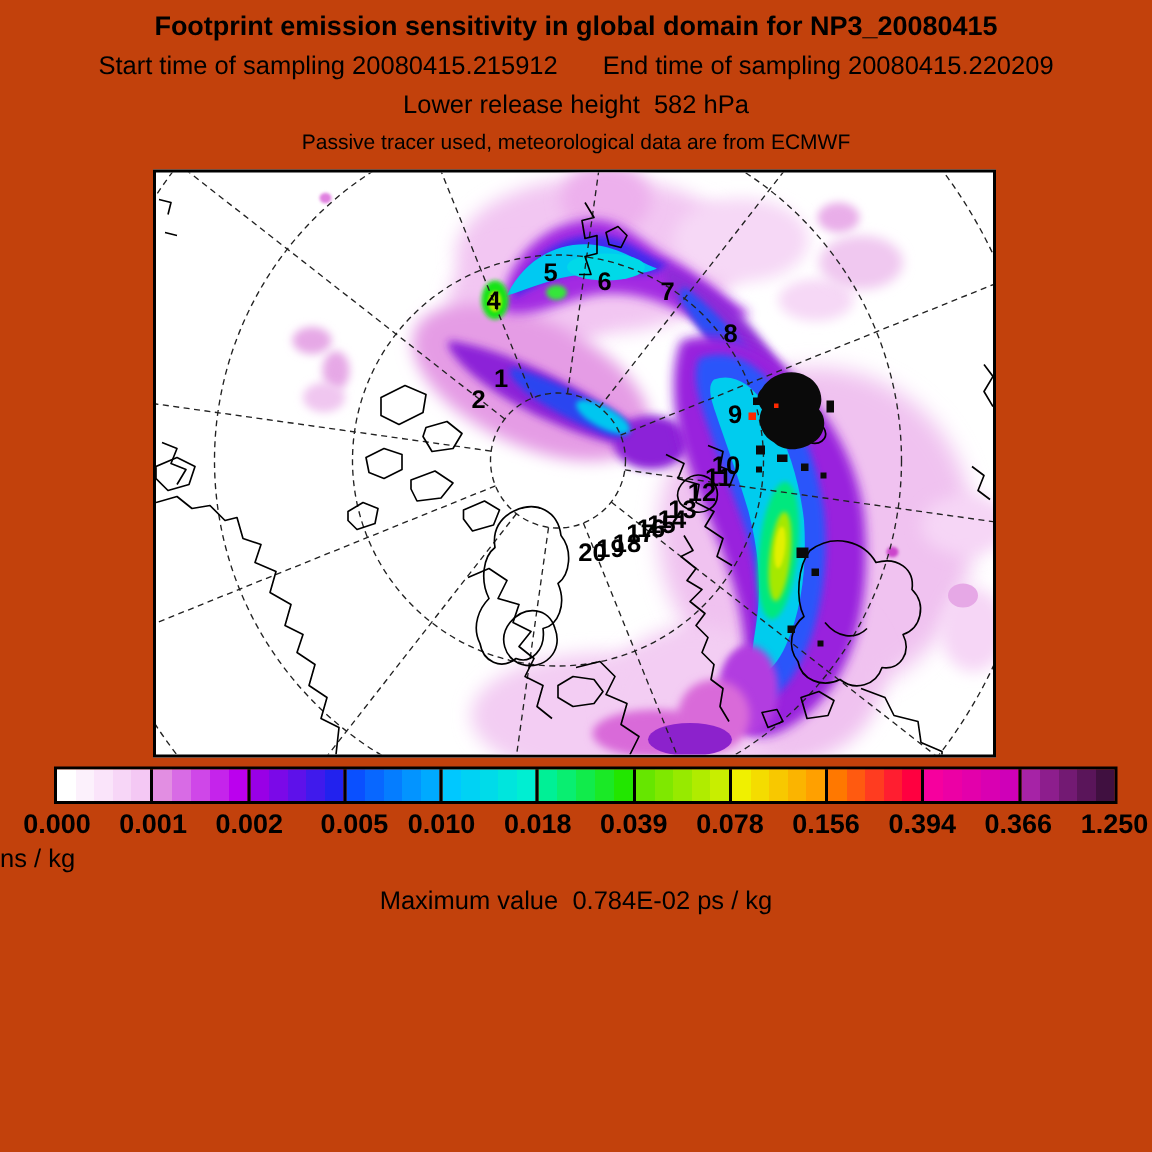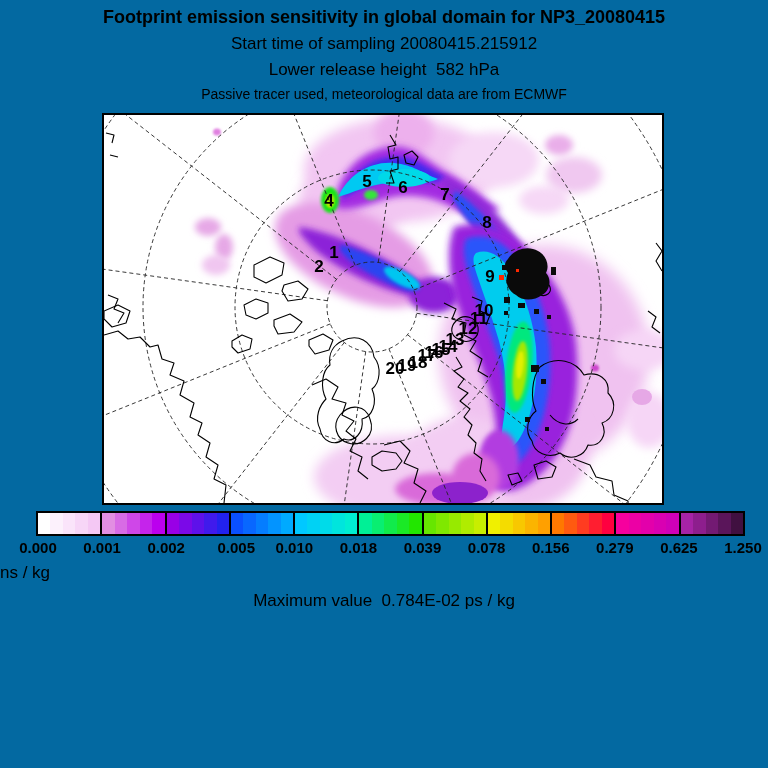--- a/index.html
+++ b/index.html
@@ -1,39 +1,40 @@
 <!DOCTYPE html>
 <html><head>
 <meta charset="utf-8">
 <style>
   html,body{margin:0;padding:0;background:#fff;}
-  .page{position:relative;width:768px;height:768px;background:#0369a1;overflow:hidden;
+  .page{position:relative;width:768px;height:768px;background:#c2410c;overflow:hidden;
         font-family:"Liberation Sans","DejaVu Sans",sans-serif;color:#000;}
   .hline{position:absolute;left:0;width:768px;text-align:center;white-space:pre;}
   .title{top:7px;font-size:18px;font-weight:bold;}
   .l2{top:34px;font-size:17px;display:flex;justify-content:center;gap:30px;}
   .l3{top:60px;font-size:17px;display:flex;justify-content:center;gap:55px;}
   .l4{top:86px;font-size:14px;}
   .mapwrap{position:absolute;left:102px;top:113px;width:558px;height:388px;border:2px solid #000;background:#fff;}
   .mapwrap svg{display:block;}
   .colorbar{position:absolute;left:36px;top:511px;width:705px;height:21px;border:2px solid #000;display:flex;}
   .colorbar .seg{flex:1 1 0;height:100%;}
   .colorbar .seg + .seg{border-left:2px solid #000;}
   .cbticks{position:absolute;left:38px;top:539px;width:705px;height:18px;}
-  .cbticks span{position:absolute;transform:translateX(-50%);font-size:15px;font-weight:bold;white-space:pre;}
+  .cbticks span{position:absolute;transform:translateX(-50%);font-size:18px;font-weight:bold;white-space:pre;}
   .units{position:absolute;left:0;top:563px;width:768px;font-size:17px;white-space:pre;}
   .maxline{position:absolute;left:0;top:591px;width:768px;text-align:center;font-size:17px;white-space:pre;}
 </style>
 </head>
 <body>
 
 <div class="page">
   <div class="hline title">Footprint emission sensitivity in global domain for NP3_20080415</div>
   <div class="hline l2">
     <span>Start time of sampling 20080415.215912</span>
+    <span>End time of sampling 20080415.220209</span>
   </div>
   <div class="hline l3">
     <span>Lower release height  582 hPa</span>
   </div>
   <div class="hline l4">Passive tracer used, meteorological data are from ECMWF</div>
 
   <div class="mapwrap" id="map">
       <svg width="558" height="388" viewBox="0 0 558 388">
         <defs>
           <filter id="bl0" x="-60%" y="-60%" width="220%" height="220%">
@@ -218,19 +219,19 @@
   <div class="cbticks" id="cbticks">
       <span style="left: 0%;">0.000</span>
       <span style="left: 9.09091%;">0.001</span>
       <span style="left: 18.1818%;">0.002</span>
       <span style="left: 27.2727%; padding-left: 12px;">0.005</span>
       <span style="left: 36.3636%;">0.010</span>
       <span style="left: 45.4545%;">0.018</span>
       <span style="left: 54.5455%;">0.039</span>
       <span style="left: 63.6364%;">0.078</span>
       <span style="left: 72.7273%;">0.156</span>
-      <span style="left: 81.8182%;">0.279</span>
-      <span style="left: 90.9091%;">0.625</span>
+      <span style="left: 81.8182%;">0.394</span>
+      <span style="left: 90.9091%;">0.366</span>
       <span style="left: 100%;">1.250</span>
     </div>
   <div class="units">ns / kg</div>
   <div class="maxline">Maximum value  0.784E-02 ps / kg</div>
 </div>
 
 </body></html>

